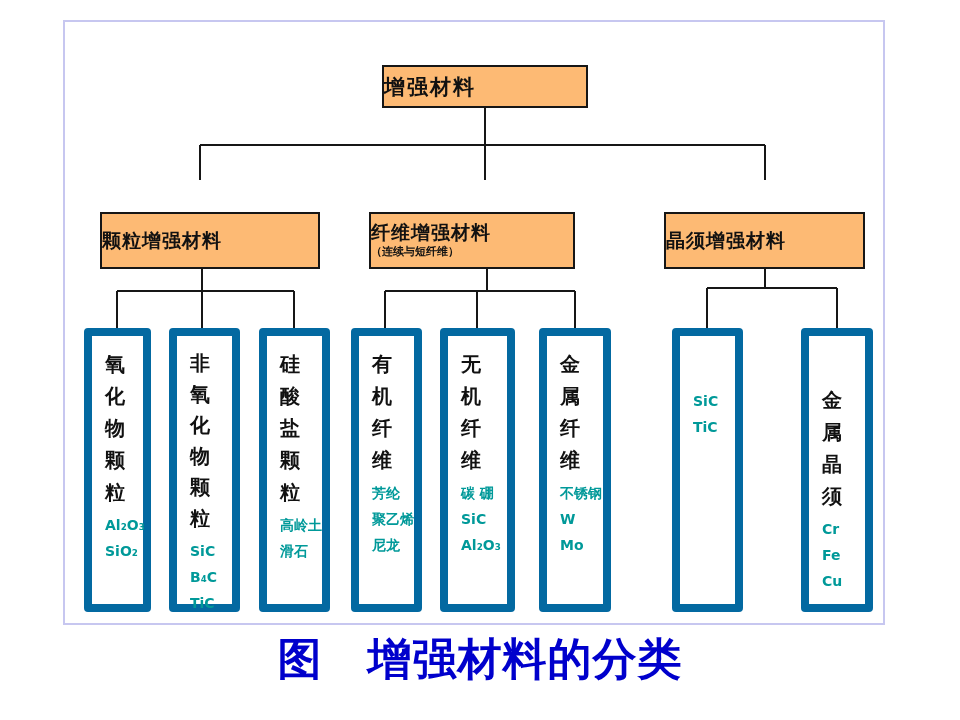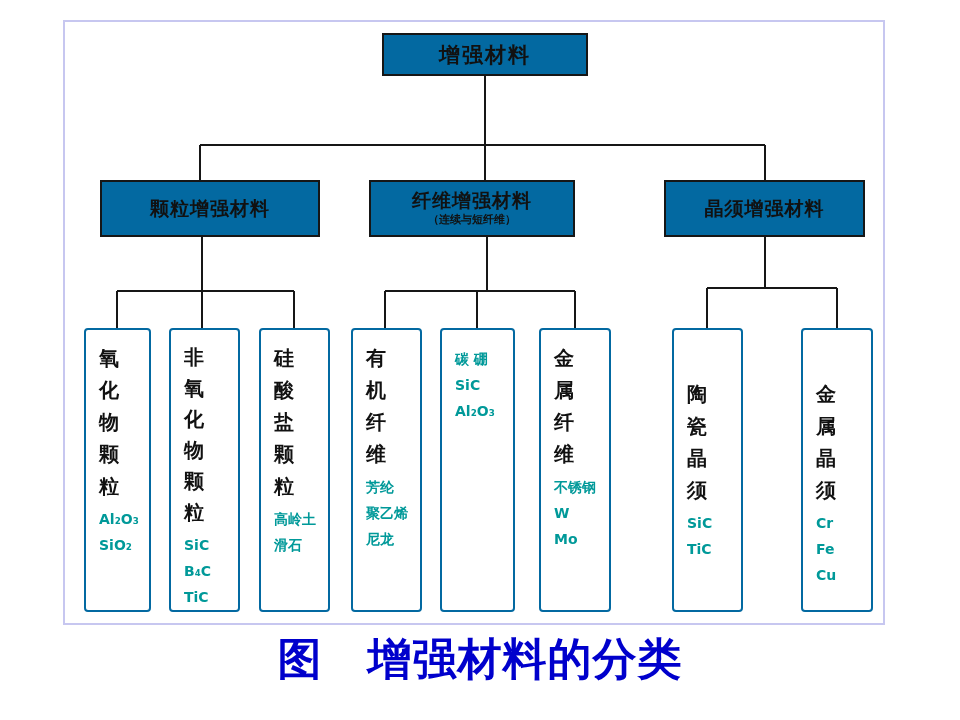--- a/index.html
+++ b/index.html
@@ -14,34 +14,34 @@
     font-family:"DejaVu Sans","Liberation Sans",sans-serif;
     overflow:hidden;
   }
   .frame{
     position:absolute;left:63px;top:20px;width:818px;height:601px;
     border:2px solid var(--frame);background:#ffffff;
   }
   svg.connectors{position:absolute;left:0;top:0;width:960px;height:720px;pointer-events:none;}
   svg.connectors line{stroke:var(--line);stroke-width:2;}
   .node{
-    position:absolute;background:#0369a1;border:2px solid #161616;
-    display:flex;flex-direction:column;align-items:center;justify-content:center;
-    box-sizing:border-box;color:#111;
+    position:absolute;background:#fdba74;border:2px solid #161616;
+    display:flex;flex-direction:column;align-items:flex-start;justify-content:center;
+    box-sizing:border-box;color:#111;margin-top:32px;
   }
   .root-box{left:382px;top:33px;width:206px;height:43px;}
   .root-box .lbl{font-size:21px;font-weight:bold;letter-spacing:2px;}
   .p1{left:100px;top:180px;width:220px;height:57px;}
   .p2{left:369px;top:180px;width:206px;height:57px;}
   .p3{left:664px;top:180px;width:201px;height:57px;}
   .lvl2-lbl{font-size:19px;font-weight:bold;letter-spacing:1px;line-height:1.15;}
   .lvl2-sub{font-size:11px;font-weight:bold;letter-spacing:0px;margin-top:1px;}
   .leaf{
     position:absolute;top:328px;height:284px;background:#ffffff;
-    border:2px solid #0369a1;border-radius:4px;box-sizing:border-box;
+    border:8px solid #0369a1;border-radius:4px;box-sizing:border-box;
     padding:12px 0 0 13px;
   }
   .leaf.low{padding-top:48px;}
   .l1{left:84px;width:67px;}
   .l2{left:169px;width:71px;}
   .l3{left:259px;width:71px;}
   .l4{left:351px;width:71px;}
   .l5{left:440px;width:75px;}
   .l6{left:539px;width:72px;}
   .l7{left:672px;width:71px;}
@@ -130,36 +130,36 @@
 </div>
 <div class="leaf l4">
   <div class="leaf-title">有机纤维</div>
   <div class="leaf-items">
       <div class="leaf-item">芳纶</div>
       <div class="leaf-item">聚乙烯</div>
       <div class="leaf-item">尼龙</div>
     </div>
 </div>
 <div class="leaf l5">
+  <div class="leaf-title">无机纤维</div>
   <div class="leaf-items">
       <div class="leaf-item">碳 硼</div>
       <div class="leaf-item">SiC</div>
       <div class="leaf-item">Al₂O₃</div>
     </div>
 </div>
 <div class="leaf l6">
   <div class="leaf-title">金属纤维</div>
   <div class="leaf-items">
       <div class="leaf-item">不锈钢</div>
       <div class="leaf-item">W</div>
       <div class="leaf-item">Mo</div>
     </div>
 </div>
 <div class="leaf l7 low">
-  <div class="leaf-title">陶瓷晶须</div>
   <div class="leaf-items">
       <div class="leaf-item">SiC</div>
       <div class="leaf-item">TiC</div>
     </div>
 </div>
 <div class="leaf l8 low">
   <div class="leaf-title">金属晶须</div>
   <div class="leaf-items">
       <div class="leaf-item">Cr</div>
       <div class="leaf-item">Fe</div>

